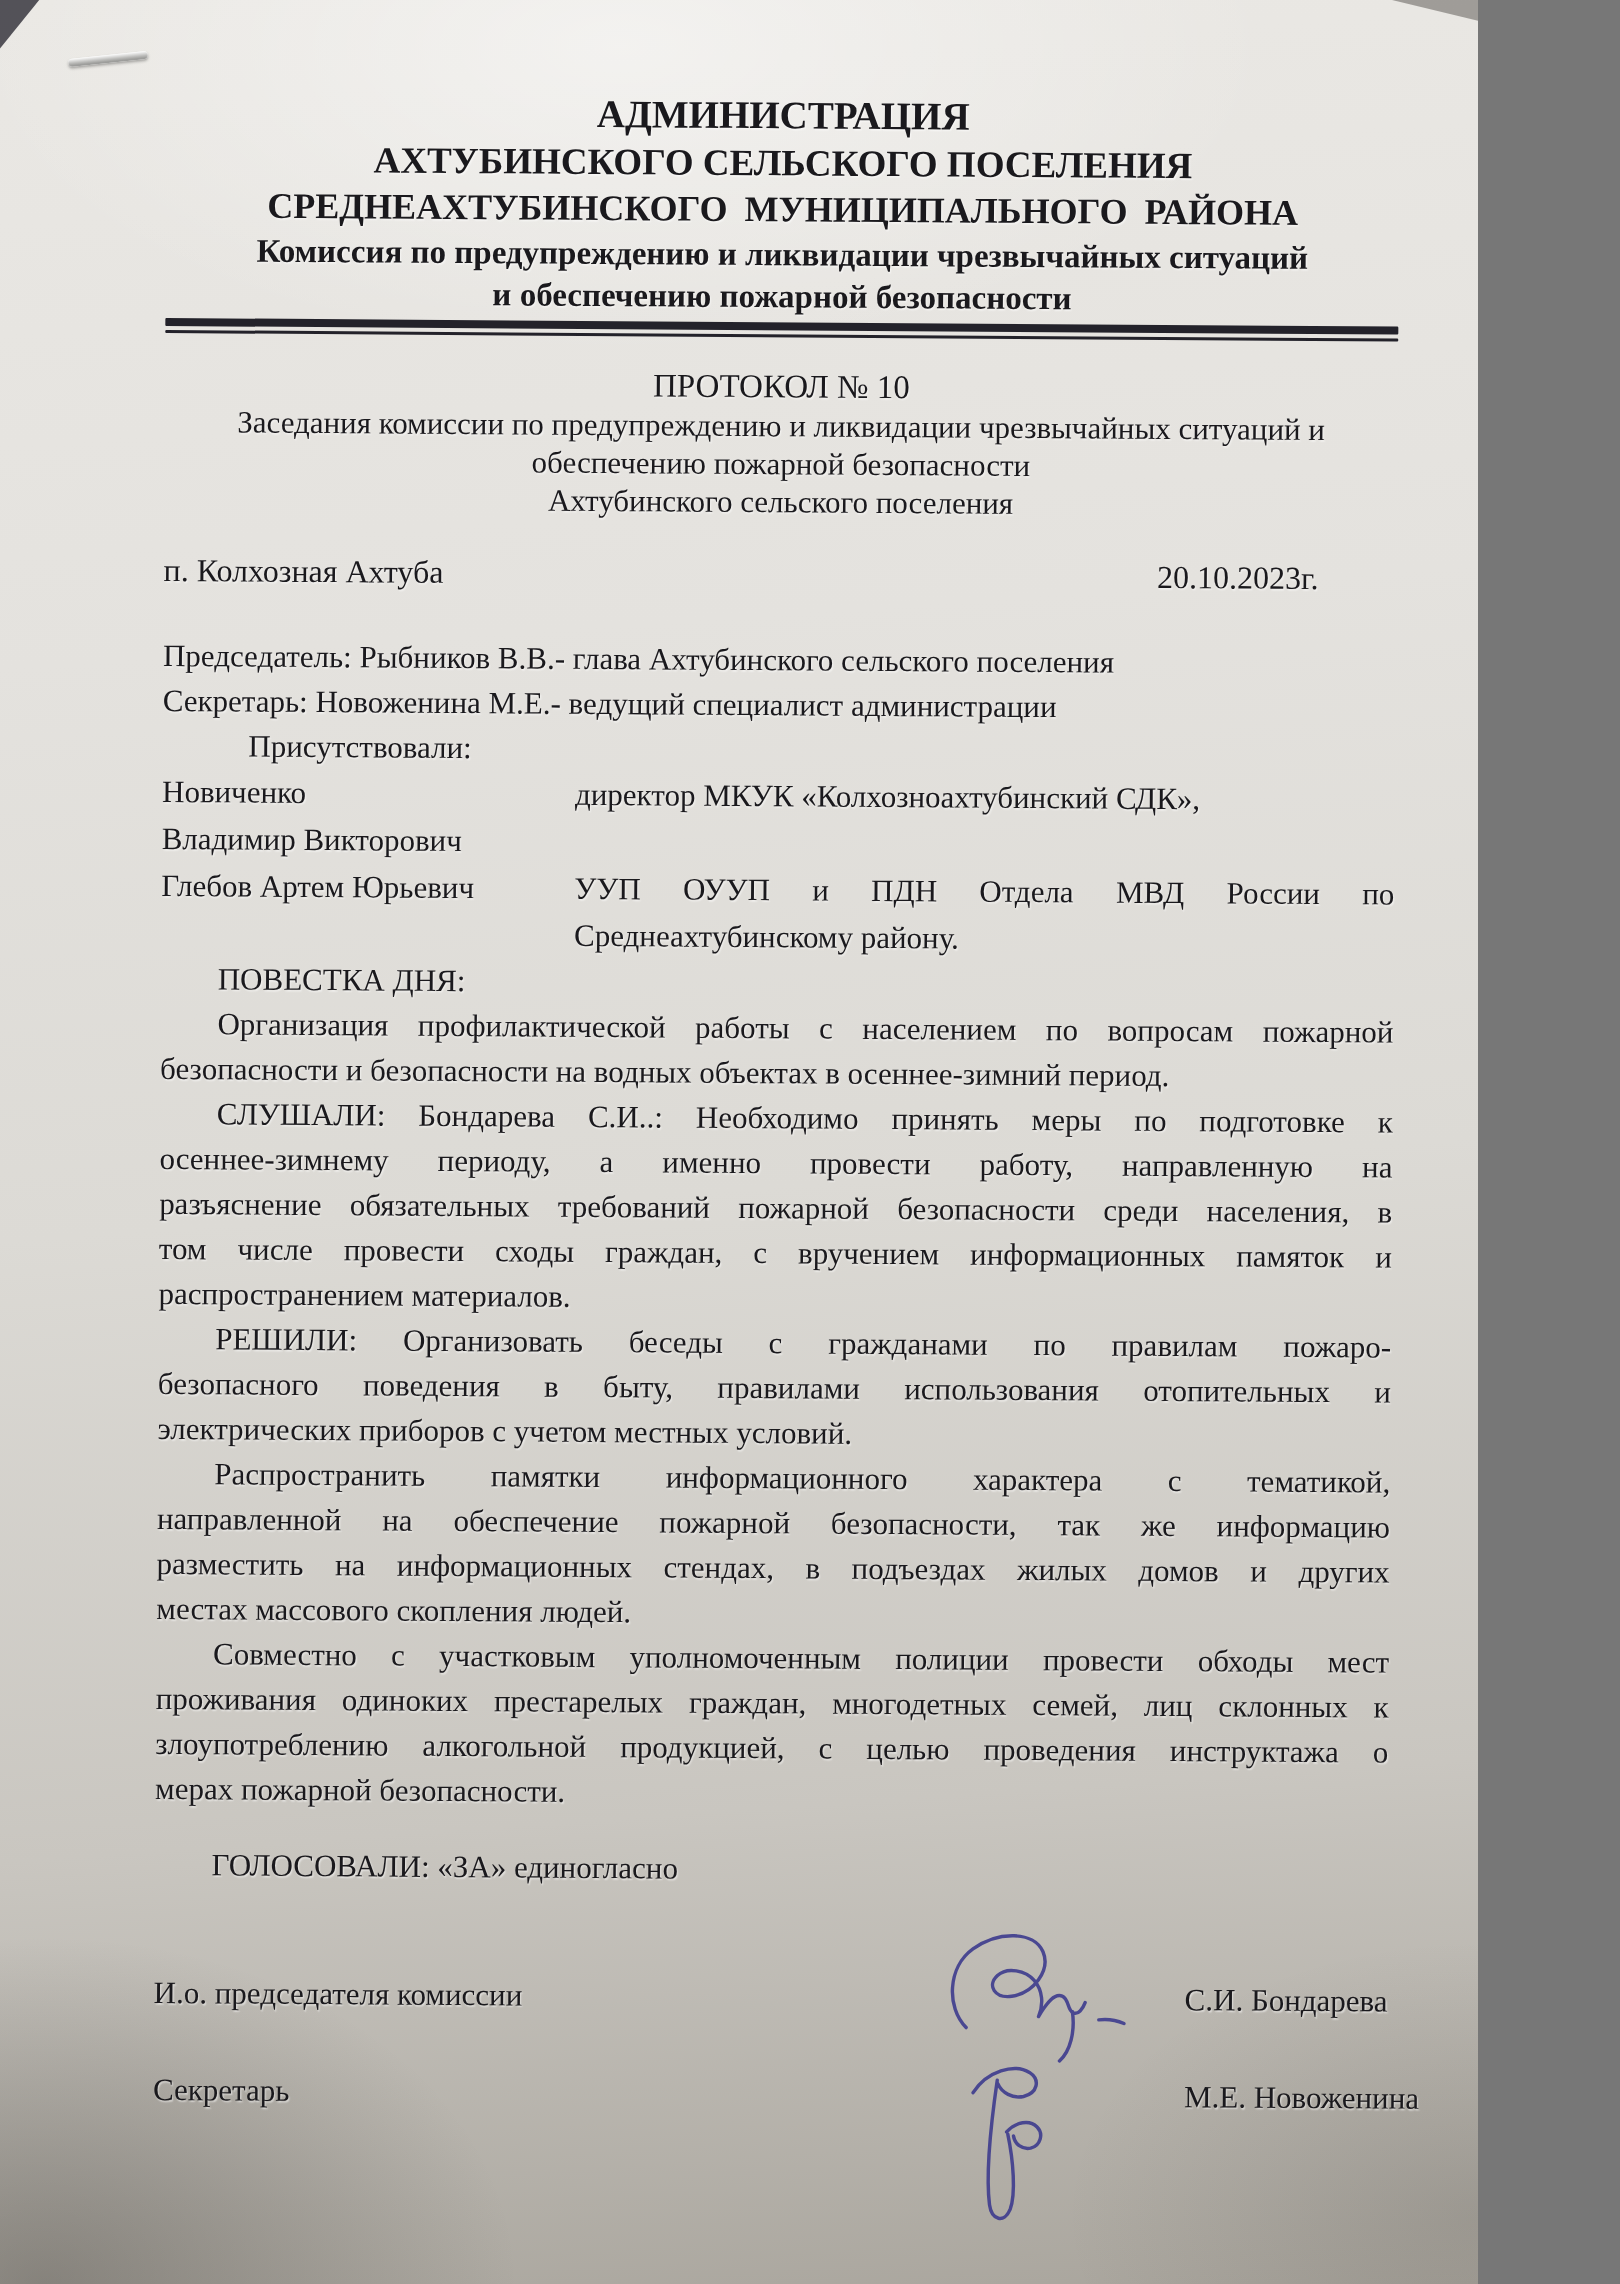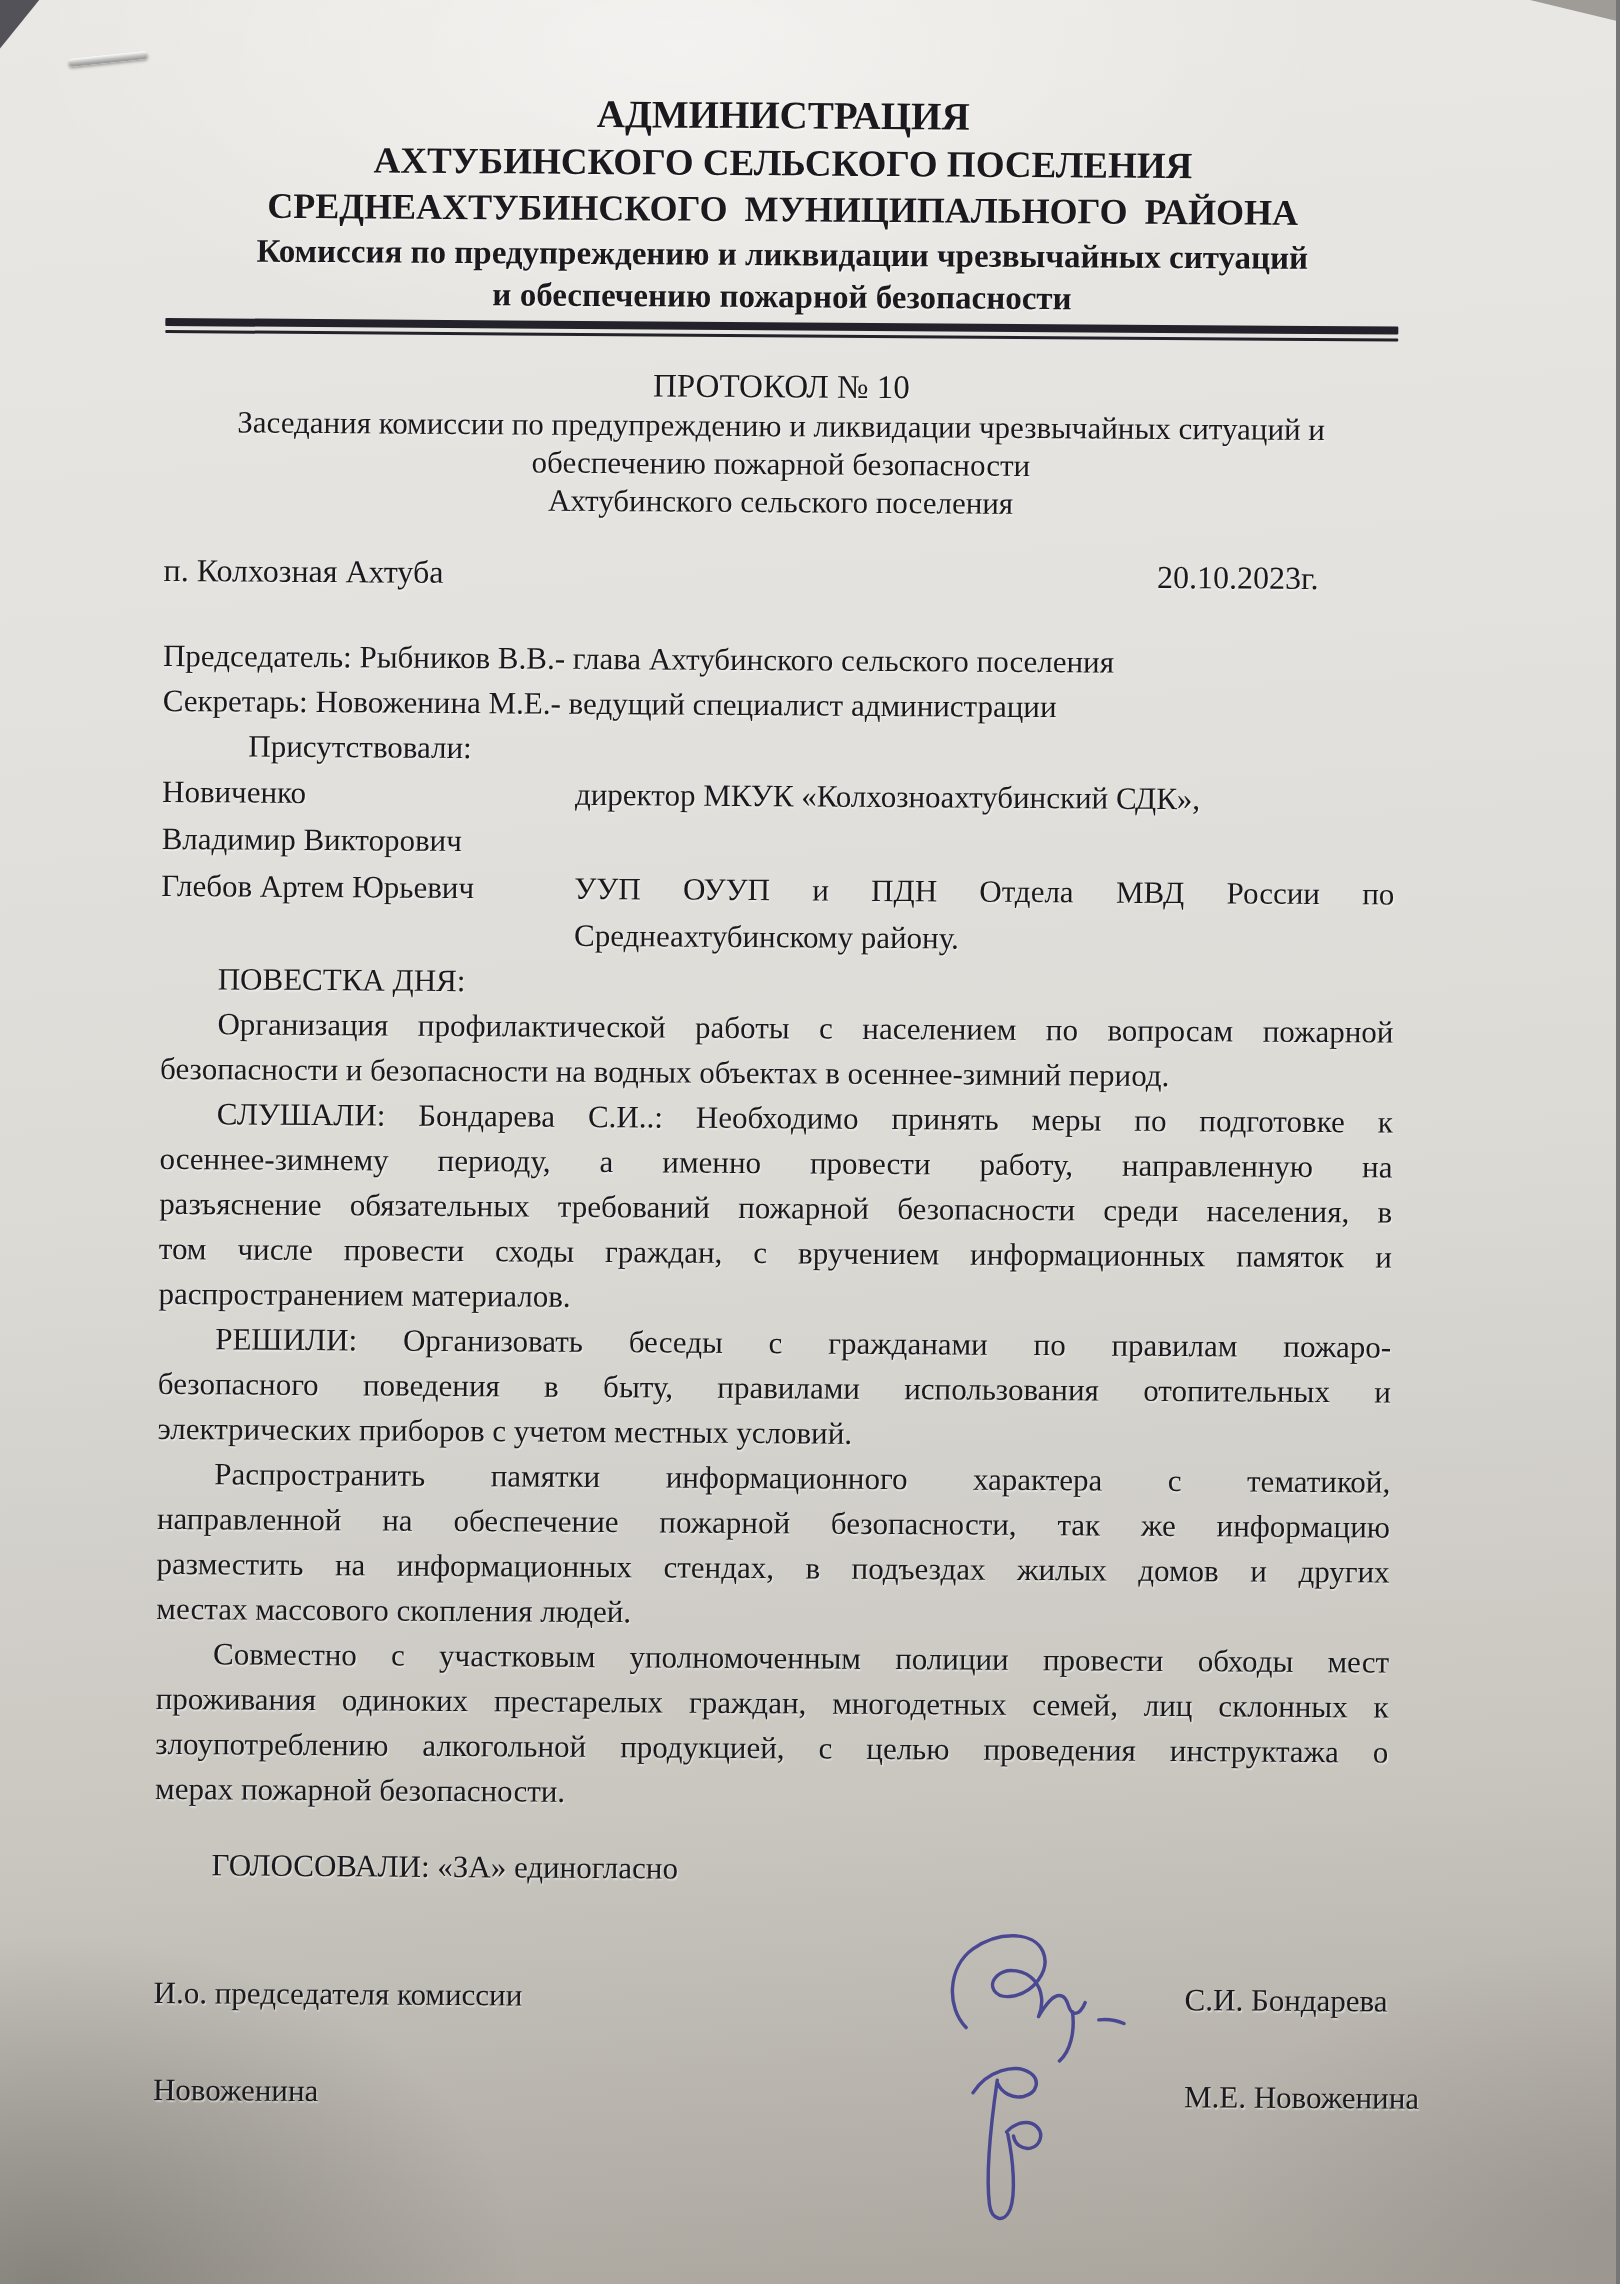--- a/index.html
+++ b/index.html
@@ -1,17 +1,17 @@
 <!DOCTYPE html>
 <html lang="ru" style="--ink: #1a191d; --signature-ink: #3e3c8e; --rule: #23222a; --paper-light: #e9e7e2; --paper-dark: #a8a49f;font-size:9.2px"><head>
 <meta charset="utf-8">
 <style>
   html,body{margin:0;padding:0;background:#777;}
   .photo{
-    position:relative;width:1616px;height:2284px;overflow:hidden;
+    position:relative;width:1478px;height:2284px;overflow:hidden;
     background:
       radial-gradient(ellipse 1091px 517px at 42% 2%, rgba(255,255,255,0.45), transparent 60%),
       radial-gradient(ellipse 861px 632px at 3% 100%, rgba(47,44,40,0.32), transparent 55%),
       radial-gradient(ellipse 689px 459px at 100% 97%, rgba(47,44,40,0.14), transparent 60%),
       linear-gradient(176deg,#eae8e4 0%,#e4e2de 28%,#dcdad5 52%,#c9c6c0 78%,#a9a59d 100%);
     font-family:"Liberation Serif","DejaVu Serif",serif;
     color:var(--ink,#1a191d);
   }
   .corner-tl{position:absolute;left:0;top:0;width:49px;height:55px;background:#45444c;
     clip-path:polygon(0 0,80% 0,0 88%);opacity:.92;}
@@ -153,21 +153,21 @@
         <svg viewBox="0 0 430 270" fill="none" stroke="currentColor" stroke-width="6" stroke-linecap="round" stroke-linejoin="round">
           <path d="M55 195 C 20 160, 22 90, 66 58 C 110 26, 172 26, 188 62 C 202 94, 172 134, 134 140 C 105 144, 90 122, 109 104 C 126 88, 158 95, 173 112 C 188 129, 190 154, 181 175 C 196 149, 209 134, 222 139 C 234 144, 231 163, 241 168 C 250 172, 258 161, 262 150"></path>
           <path d="M240 166 C 245 200, 237 235, 218 252"></path>
           <path d="M286 180 C 300 178, 318 181, 330 186"></path>
         </svg>
       </span>
       <span class="sig-name">С.И. Бондарева</span>
     </div>
 
     <div class="sig-row second">
-      <span class="sig-title">Новоженина</span>
+      <span class="sig-title">Секретарь</span>
       <span class="sig-ink sig-ink-2">
         <svg viewBox="0 0 190 350" fill="none" stroke="currentColor" stroke-width="6" stroke-linecap="round" stroke-linejoin="round">
           <path d="M28 80 C 52 42, 100 28, 126 44 C 146 57, 140 80, 116 86 C 97 90, 78 80, 71 64"></path>
           <path d="M70 58 C 60 130, 50 215, 58 275 C 62 302, 84 308, 94 283 C 104 256, 99 198, 89 152"></path>
           <path d="M87 148 C 103 130, 127 126, 140 139 C 152 151, 146 172, 129 176 C 114 179, 101 169, 99 155"></path>
         </svg>
       </span>
       <span class="sig-name">М.Е. Новоженина</span>
     </div>
 

